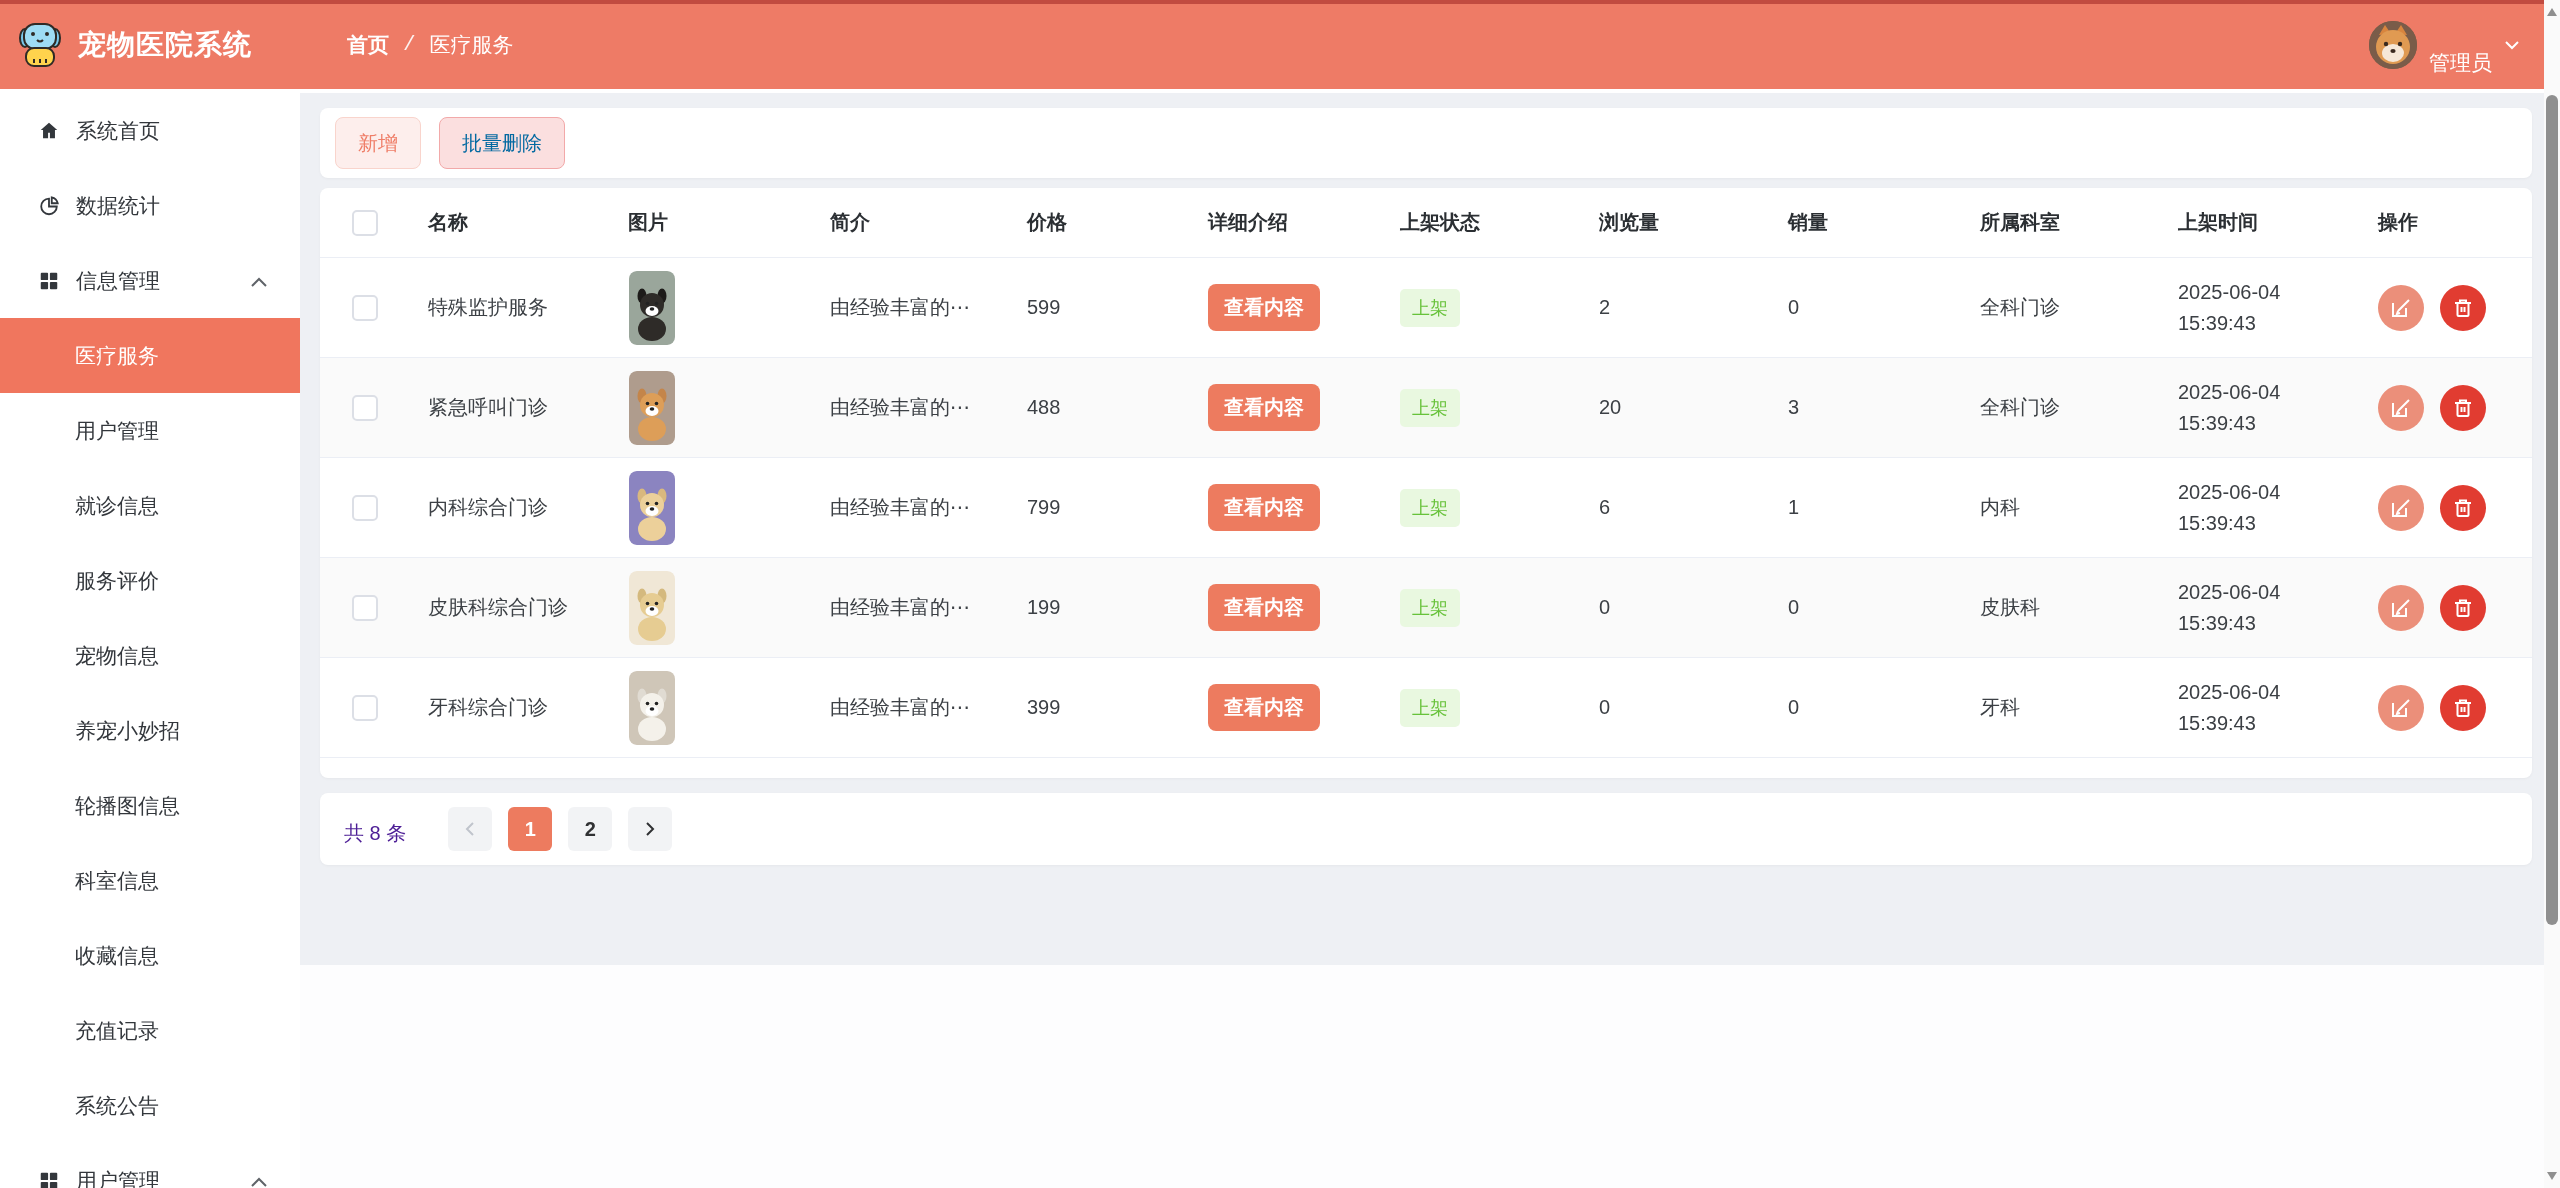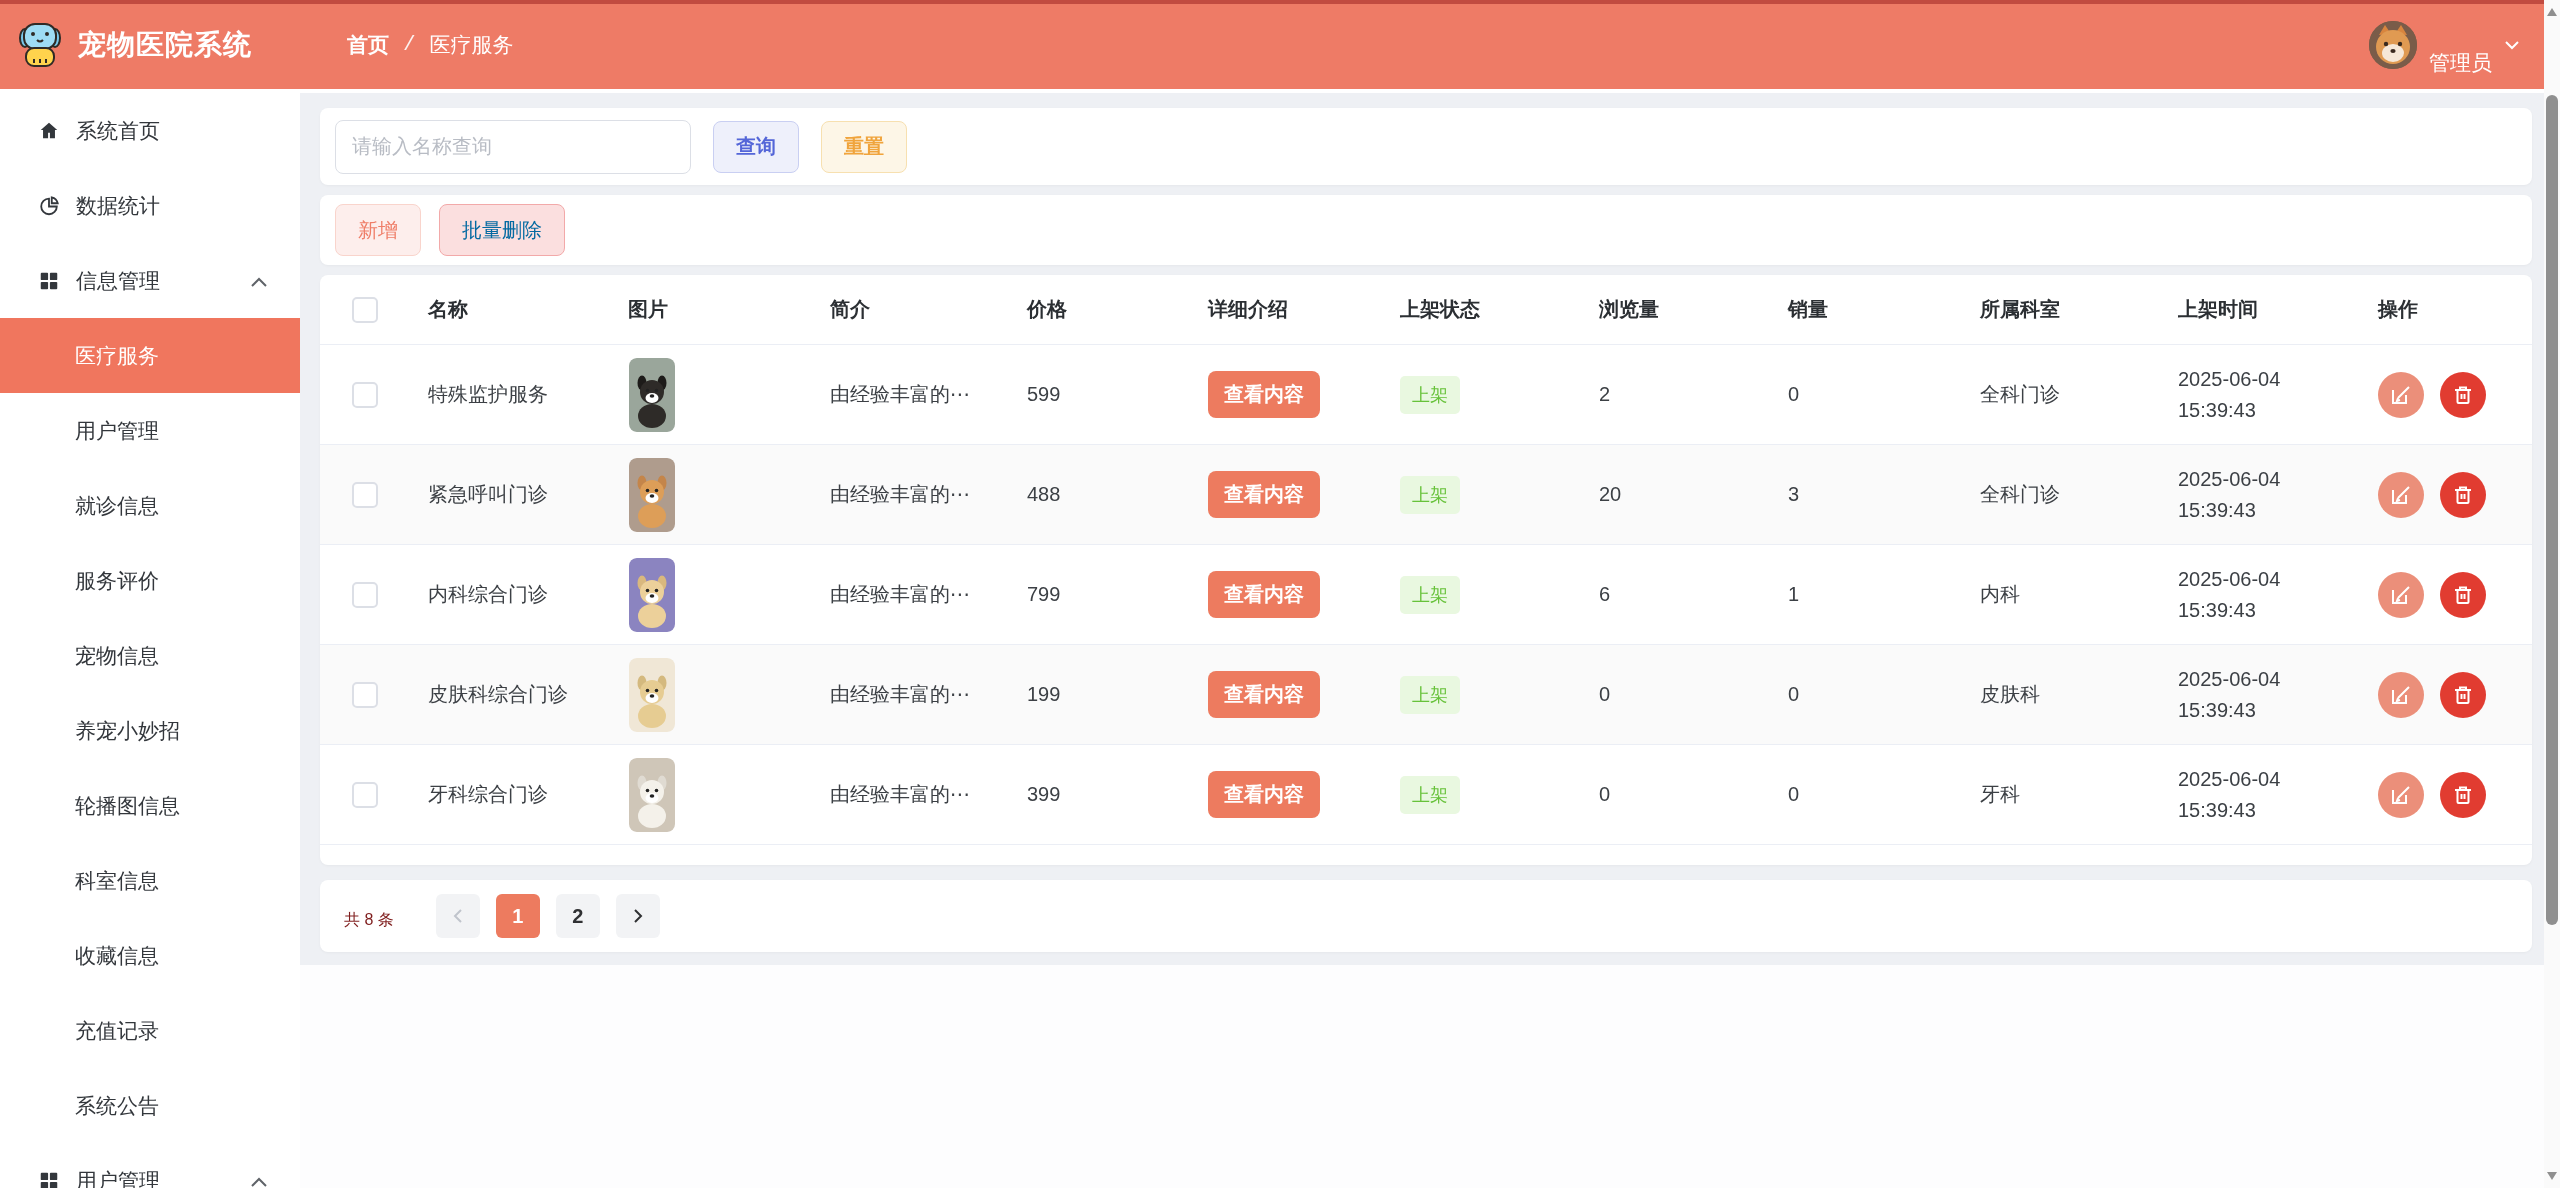--- a/index.html
+++ b/index.html
@@ -65,21 +65,21 @@
     padding:7px 12px; border-radius:5px; }
   .time-cell { line-height:1.55; width:185px; }
   .ops { display:flex; gap:16px; align-items:center; }
   .op-btn { width:46px; height:46px; border-radius:50%; border:none; display:flex;
     align-items:center; justify-content:center; cursor:pointer; }
   .op-edit { background:#eb8f7a; }
   .op-del  { background:#e13c31; }
 
   
   .pagination-card { height:72px; display:flex; align-items:center; padding-left:24px; gap:16px; }
-  .total-text { font-size:16px; color:#7f1d1d; margin-right:26px;margin-top:8px; }
+  .total-text { font-size:20px; color:#4c1d95; margin-right:26px;margin-top:8px; }
   .page-btn { width:44px; height:44px; border:none; border-radius:6px; background:#f2f3f5;
     font-size:20px; color:#303133; display:flex; align-items:center; justify-content:center;
     cursor:pointer; font-weight:bold; font-family:inherit; }
   .page-btn.active { background:#ed7b5f; color:#fff; }
   .page-btn.disabled { cursor:default; }
 
   
   .scrollbar { position:absolute; top:0; right:0; width:16px; height:1188px; background:#fafafa; z-index:60; }
   .sb-arrow { position:absolute; left:0; width:16px; height:16px; display:flex; align-items:center; justify-content:center; }
   .sb-up { top:4px; } .sb-down { bottom:4px; }
@@ -213,25 +213,20 @@
       <svg width="18" height="11" viewBox="0 0 18 11">
           <polyline points="2,9 9,2 16,9" fill="none" stroke="#5f6368" stroke-width="2"></polyline>
         </svg>
     </span>
   </div>
 </aside>
 
 <main class="main">
   <div class="content-bg">
 
-    <section class="card search-card">
-      <input class="search-input" type="text" placeholder="请输入名称查询" style="">
-      <button class="btn btn-query">查询</button>
-      <button class="btn btn-reset">重置</button>
-    </section>
 
     <section class="card action-card">
       <button class="btn btn-add">新增</button>
       <button class="btn btn-batch">批量删除</button>
     </section>
 
     <section class="card table-card">
       <div class="trow thead">
         <div class="cell">
             <div class="checkbox"></div>

